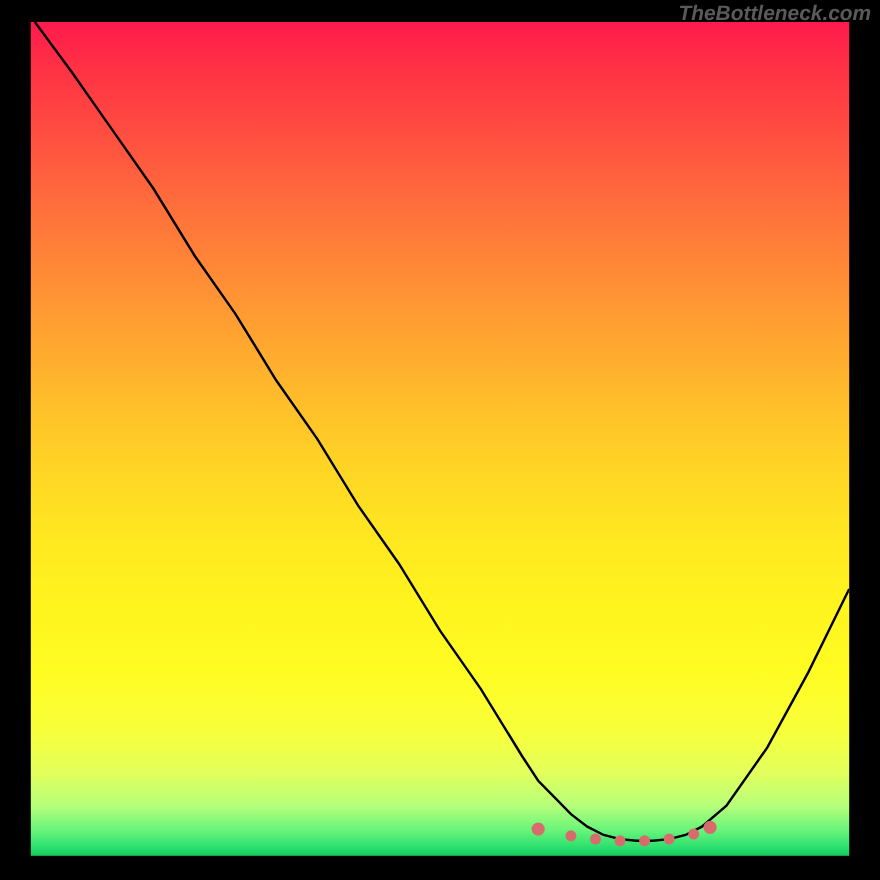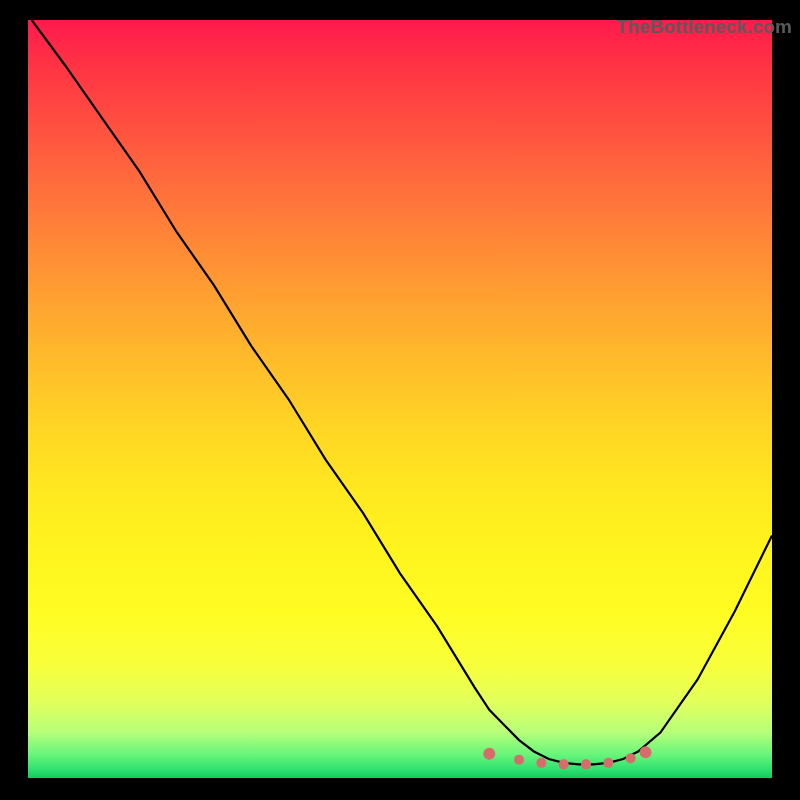--- a/index.html
+++ b/index.html
@@ -1,26 +1,27 @@
 <!DOCTYPE html>
 <html><head>
 <meta charset="utf-8">
 <style>
   * { margin: 0; padding: 0; box-sizing: border-box; }
   html, body { width: 800px; height: 800px; background: #000; overflow: hidden; }
   .container { position: relative; width: 800px; height: 800px; background: #000; }
   .watermark {
     position: absolute;
-    top: 16px;
+    top: 2px;
     right: 8px;
     font-family: Arial, sans-serif;
     font-size: 19px;
     font-weight: bold;
     color: #5a5a5a;
     z-index: 10;
+    font-style: italic;
   }
   .plot-area {
     position: absolute;
     left: 28px;
     top: 20px;
     width: 744px;
     height: 758px;
   }
   .gradient-bg {
     width: 100%;

